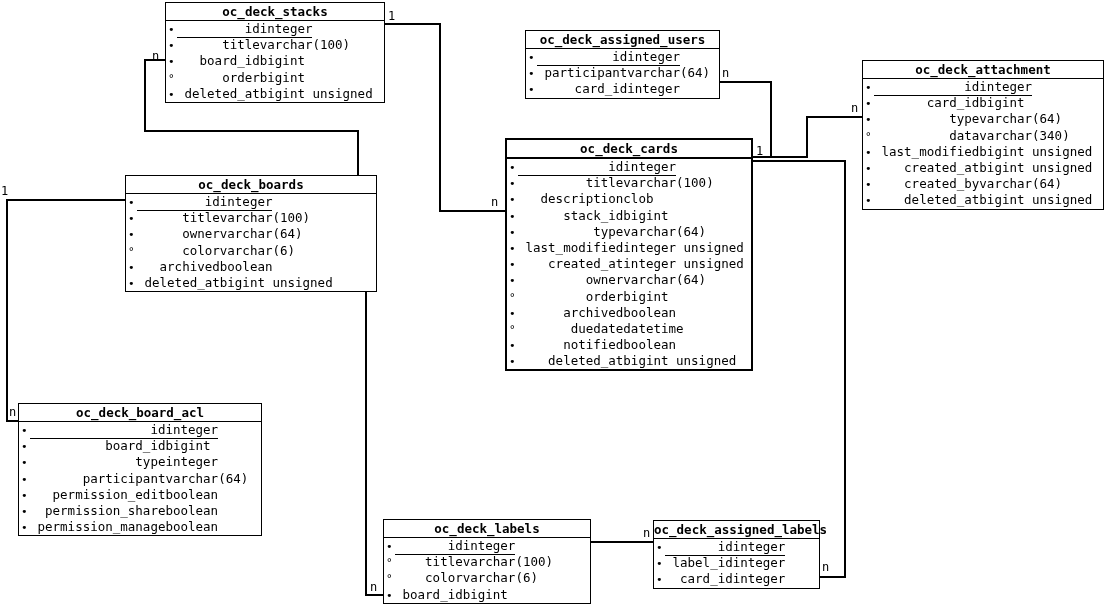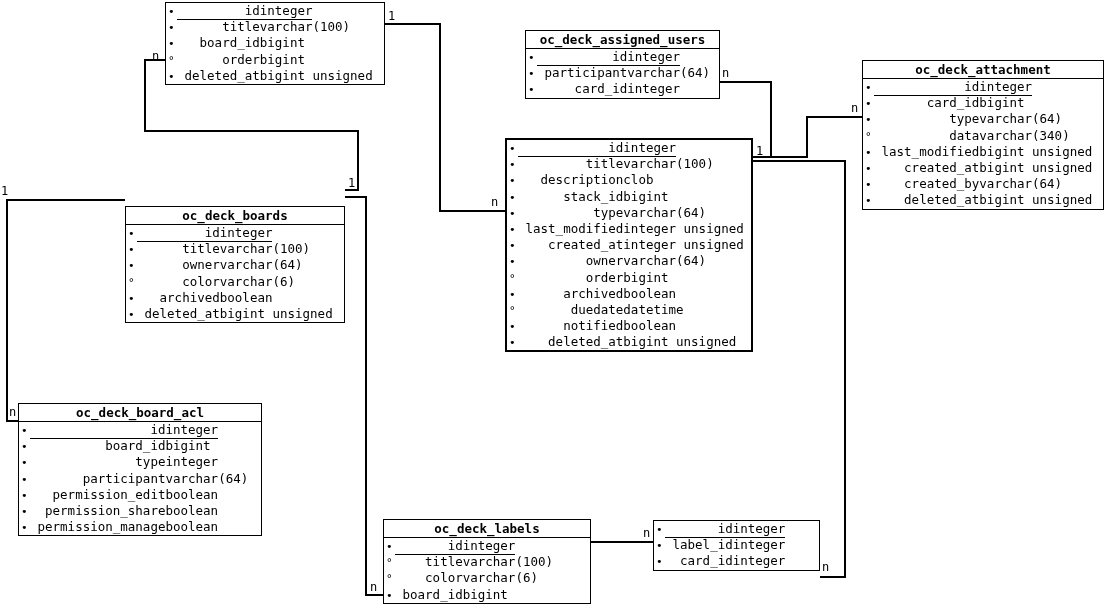--- a/index.html
+++ b/index.html
@@ -54,20 +54,21 @@
     <span class="card-label" style="left: 370px; top: 581px;">n</span>
     <span class="card-label" style="left: 1px; top: 185px;">1</span>
     <span class="card-label" style="left: 9px; top: 406px;">n</span>
     <span class="card-label" style="left: 756px; top: 145px;">1</span>
     <span class="card-label" style="left: 722px; top: 67px;">n</span>
     <span class="card-label" style="left: 851px; top: 102px;">n</span>
     <span class="card-label" style="left: 822px; top: 561px;">n</span>
     <span class="card-label" style="left: 568px; top: 526px;">1</span>
     <span class="card-label" style="left: 643px; top: 527px;">n</span>
     <div class="table" style="left: 165px; top: 2px; width: 220px;">
+      <div class="ttl">oc_deck_stacks</div>
       <div class="row pk">
         <span class="bullet">•</span>
         <span class="cname" style="width: 11ch;">id</span>
         <span class="ctype">integer</span>
       </div>
       <div class="row">
         <span class="bullet">•</span>
         <span class="cname" style="width: 11ch;">title</span>
         <span class="ctype">varchar(100)</span>
       </div>
@@ -142,20 +143,21 @@
         <span class="cname" style="width: 14ch;">created_by</span>
         <span class="ctype">varchar(64)</span>
       </div>
       <div class="row">
         <span class="bullet">•</span>
         <span class="cname" style="width: 14ch;">deleted_at</span>
         <span class="ctype">bigint unsigned</span>
       </div>
     </div>
     <div class="table bold-border" style="left: 505px; top: 138px; width: 248px;">
+      <div class="ttl">oc_deck_cards</div>
       <div class="row pk">
         <span class="bullet">•</span>
         <span class="cname" style="width: 14ch;">id</span>
         <span class="ctype">integer</span>
       </div>
       <div class="row">
         <span class="bullet">•</span>
         <span class="cname" style="width: 14ch;">title</span>
         <span class="ctype">varchar(100)</span>
       </div>
@@ -208,21 +210,21 @@
         <span class="bullet">•</span>
         <span class="cname" style="width: 14ch;">notified</span>
         <span class="ctype">boolean</span>
       </div>
       <div class="row">
         <span class="bullet">•</span>
         <span class="cname" style="width: 14ch;">deleted_at</span>
         <span class="ctype">bigint unsigned</span>
       </div>
     </div>
-    <div class="table" style="left: 125px; top: 175px; width: 220px; margin-top: 31px;">
+    <div class="table" style="left: 125px; top: 175px; width: 252px;">
       <div class="ttl">oc_deck_boards</div>
       <div class="row pk">
         <span class="bullet">•</span>
         <span class="cname" style="width: 11ch;">id</span>
         <span class="ctype">integer</span>
       </div>
       <div class="row">
         <span class="bullet">•</span>
         <span class="cname" style="width: 11ch;">title</span>
         <span class="ctype">varchar(100)</span>
@@ -303,20 +305,21 @@
         <span class="cname" style="width: 9ch;">color</span>
         <span class="ctype">varchar(6)</span>
       </div>
       <div class="row">
         <span class="bullet">•</span>
         <span class="cname" style="width: 9ch;">board_id</span>
         <span class="ctype">bigint</span>
       </div>
     </div>
     <div class="table" style="left: 653px; top: 520px; width: 167px;">
+      <div class="ttl">oc_deck_assigned_labels</div>
       <div class="row pk">
         <span class="bullet">•</span>
         <span class="cname" style="width: 9ch;">id</span>
         <span class="ctype">integer</span>
       </div>
       <div class="row">
         <span class="bullet">•</span>
         <span class="cname" style="width: 9ch;">label_id</span>
         <span class="ctype">integer</span>
       </div>

